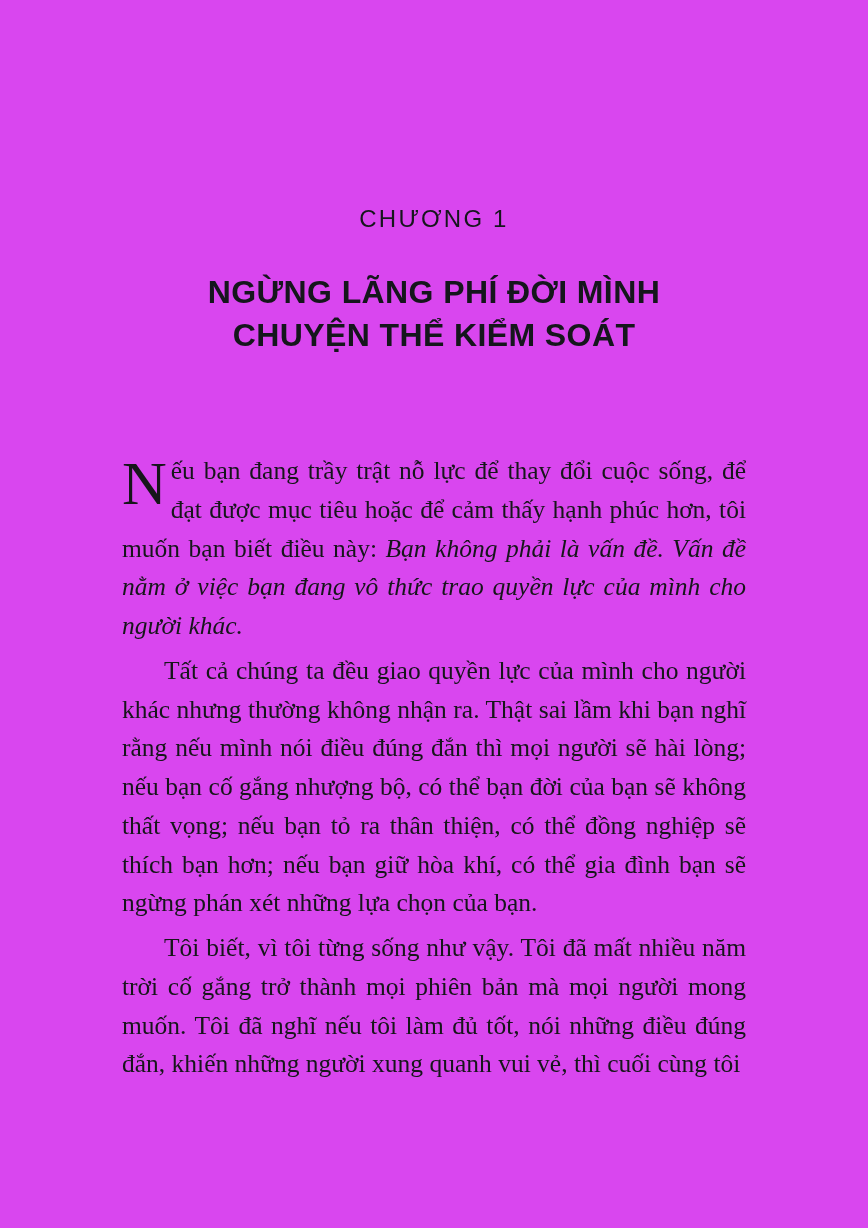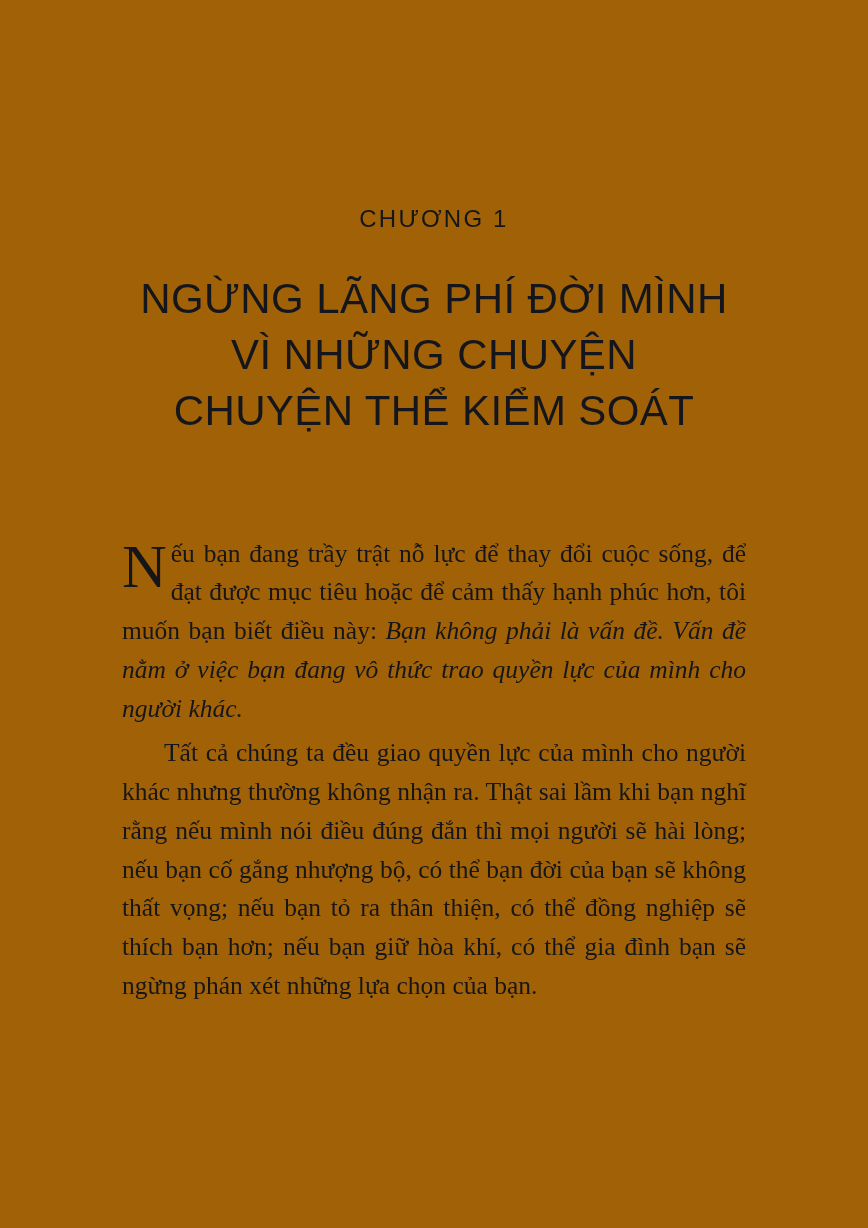--- a/index.html
+++ b/index.html
@@ -4,21 +4,21 @@
 <style>
   html, body {
     margin: 0;
     padding: 0;
     background: #ffffff;
   }
   .page {
     position: relative;
     width: 868px;
     height: 1228px;
-    background: #a16207;
+    background: #d946ef;
     overflow: hidden;
     font-family: "Liberation Serif", serif;
     color: #1a1a1a;
   }
   .content {
     position: absolute;
     left: 122px;
     top: 0;
     width: 624px;
     height: 1228px;
@@ -29,24 +29,24 @@
     font-family: "Liberation Sans", sans-serif;
     font-size: 24px;
     letter-spacing: 2.2px;
     font-weight: 400;
     color: #15161c;
   }
   .chapter-title {
     margin-top: 38px;
     text-align: center;
     font-family: "Liberation Sans", sans-serif;
-    font-size: 42px;
+    font-size: 32px;
     line-height: 1.33;
     letter-spacing: 0.4px;
-    font-weight: 400;
+    font-weight: 700;
     color: #15161c;
   }
   .chapter-title .line {
     display: block;
     white-space: nowrap;
   }
   .body-text {
     margin-top: 96px;
   }
   p.para {
@@ -81,28 +81,28 @@
 </head>
 <body>
 
 <div class="page">
   <div class="content">
 
     <div class="chapter-label">CHƯƠNG 1</div>
 
     <h1 class="chapter-title">
       <span class="line">NGỪNG LÃNG PHÍ ĐỜI MÌNH</span>
-      <span class="line">VÌ NHỮNG CHUYỆN</span>
       <span class="line">CHUYỆN THỂ KIỂM SOÁT</span>
     </h1>
 
     <div class="body-text">
 
       <p class="para first-para">
         <span class="dropcap">N</span><span>ếu bạn đang trầy trật nỗ lực để thay đổi cuộc sống, để đạt được mục tiêu hoặc để cảm thấy hạnh phúc hơn, tôi muốn bạn biết điều này: </span><span class="ital">Bạn không phải là vấn đề. Vấn đề nằm ở việc bạn đang vô thức trao quyền lực của mình cho người khác.</span>
       </p>
 
       <p class="para">Tất cả chúng ta đều giao quyền lực của mình cho người khác nhưng thường không nhận ra. Thật sai lầm khi bạn nghĩ rằng nếu mình nói điều đúng đắn thì mọi người sẽ hài lòng; nếu bạn cố gắng nhượng bộ, có thể bạn đời của bạn sẽ không thất vọng; nếu bạn tỏ ra thân thiện, có thể đồng nghiệp sẽ thích bạn hơn; nếu bạn giữ hòa khí, có thể gia đình bạn sẽ ngừng phán xét những lựa chọn của bạn.</p>
 
+      <p class="para">Tôi biết, vì tôi từng sống như vậy. Tôi đã mất nhiều năm trời cố gắng trở thành mọi phiên bản mà mọi người mong muốn. Tôi đã nghĩ nếu tôi làm đủ tốt, nói những điều đúng đắn, khiến những người xung quanh vui vẻ, thì cuối cùng tôi</p>
 
     </div>
   </div>
 </div>
 
 </body></html>

